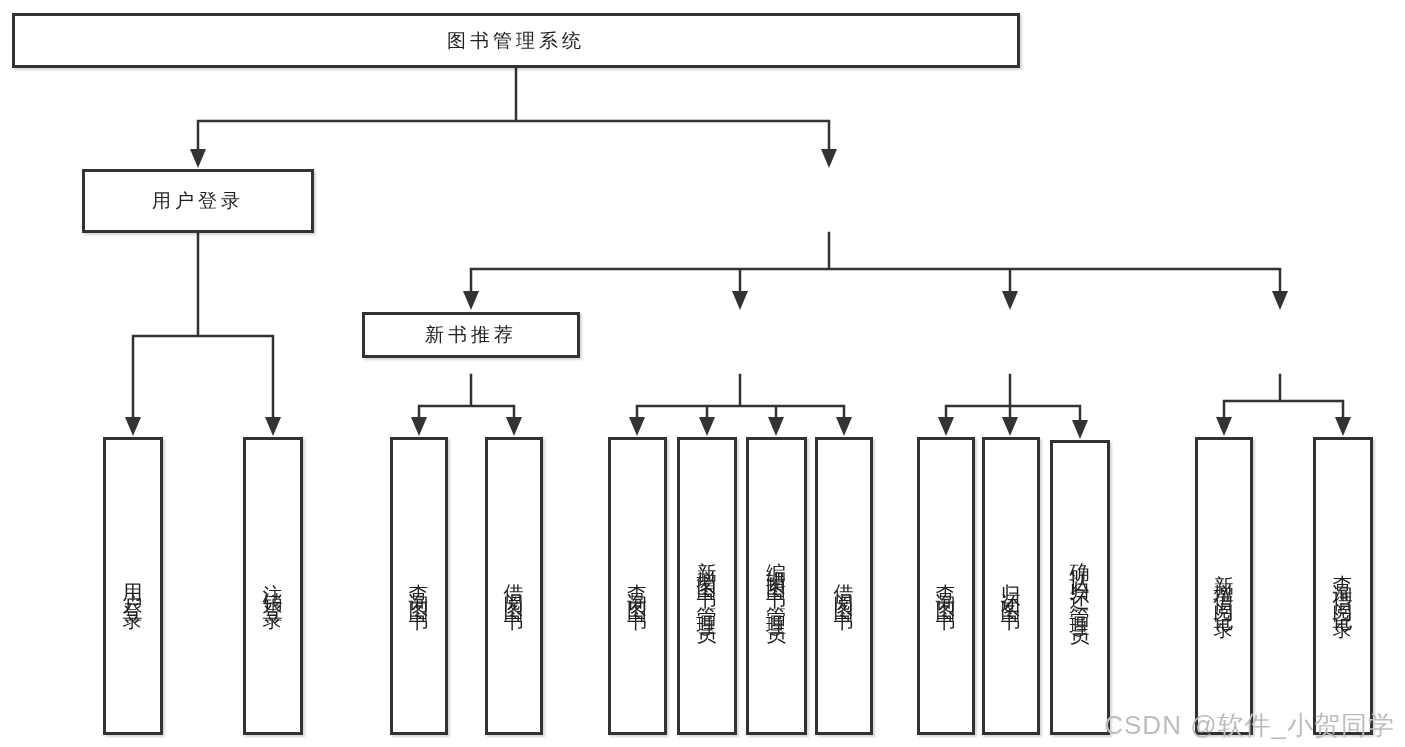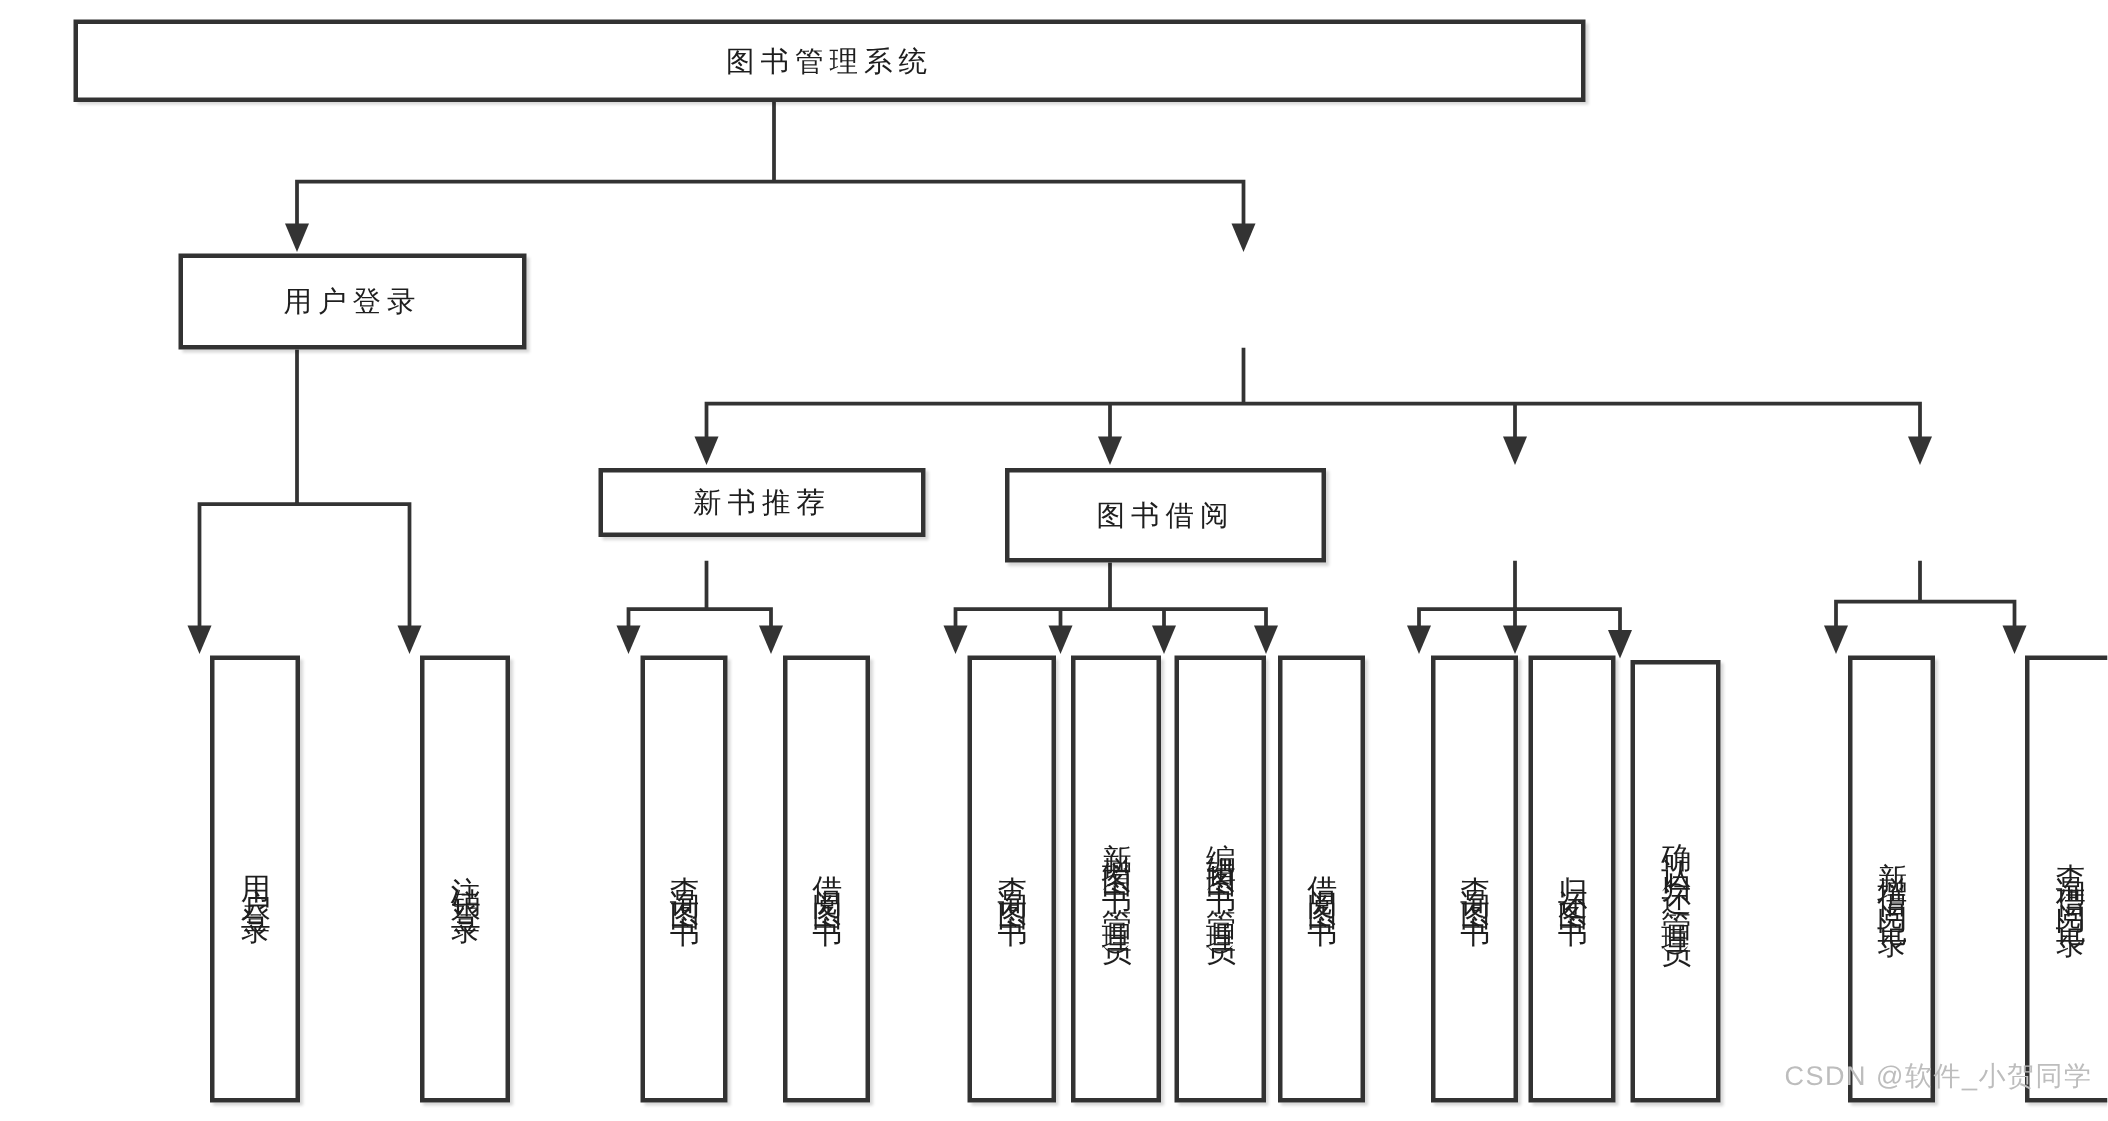--- a/index.html
+++ b/index.html
@@ -5,30 +5,30 @@
   html,body{margin:0;padding:0;background:#ffffff;}
   .stage{
     position:relative;width:1405px;height:747px;background:#ffffff;
     font-family:"Liberation Sans","DejaVu Sans",sans-serif;overflow:hidden;
   }
   svg.connectors{position:absolute;left:0;top:0;z-index:1;}
   .hnode,.vnode{
     position:absolute;box-sizing:border-box;z-index:2;
     border:3px solid #323232;background:#ffffff;
     display:flex;align-items:center;justify-content:center;
-    color:#1e1e1e;box-shadow:2px 2px 2px rgba(0,0,0,0.16);margin-left:37px;
+    color:#1e1e1e;box-shadow:2px 2px 2px rgba(0,0,0,0.16);
   }
   .hnode{font-size:19px;letter-spacing:4px;font-weight:400;}
   .vnode span{
     writing-mode:vertical-rl;text-orientation:mixed;
     font-size:20px;letter-spacing:9px;line-height:1;font-weight:400;
   }
   .watermark{
-    position:absolute;right:10px;bottom:18px;z-index:3;
-    color:#bdbdbd;font-size:18px;letter-spacing:1px;white-space:nowrap;
+    position:absolute;right:10px;bottom:4px;z-index:3;
+    color:#bdbdbd;font-size:26px;letter-spacing:1px;white-space:nowrap;
   }
 </style>
 </head>
 <body>
 
 <div class="stage">
 
   <svg class="connectors" width="1405" height="747" viewBox="0 0 1405 747">
     <g stroke="#333333" stroke-width="2.5" fill="#333333" stroke-linecap="square">
 
@@ -79,21 +79,20 @@
         <polygon stroke="none" points="1335,417 1351,417 1343,436"></polygon>
       </g>
     </g>
   </svg>
 
   <div class="hnode" style="left:12px;top:13px;width:1008px;height:55px;">图书管理系统</div>
 
   <div class="hnode" style="left:82px;top:169px;width:232px;height:64px;">用户登录</div>
 
   <div class="hnode" style="left:362px;top:312px;width:218px;height:46px;text-align:center;">新书推荐</div>
-  <div class="hnode" style="left:633px;top:312px;width:214px;height:63px;">图书借阅</div>
 
   <div class="vnode" style="left:103px;top:437px;width:60px;height:298px;">
     <span>用户登录</span>
   </div>
   <div class="vnode" style="left:243px;top:437px;width:60px;height:298px;">
     <span>注销登录</span>
   </div>
 
   <div class="vnode" style="left:390px;top:437px;width:58px;height:298px;">
     <span>查询图书</span>

